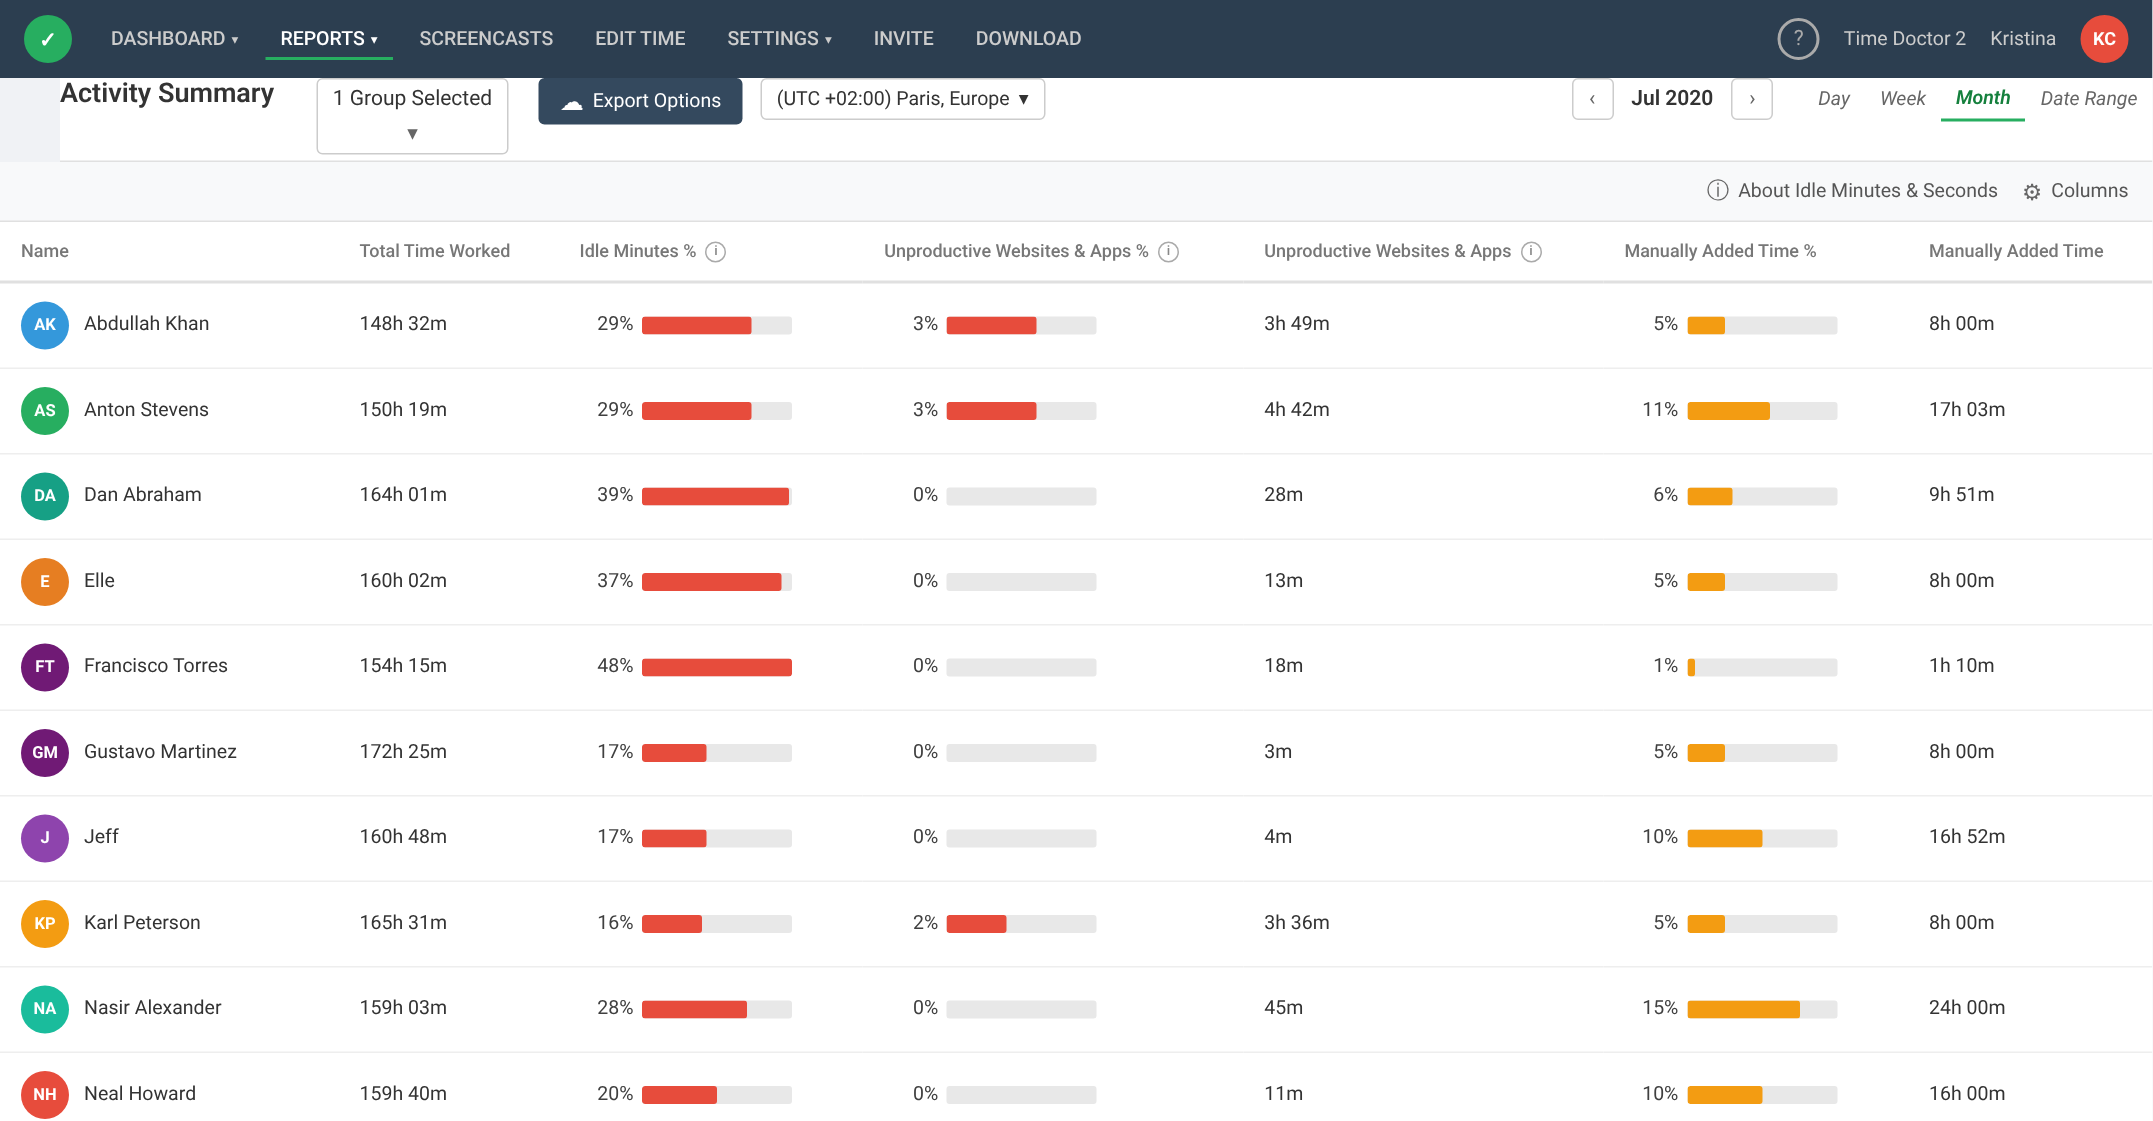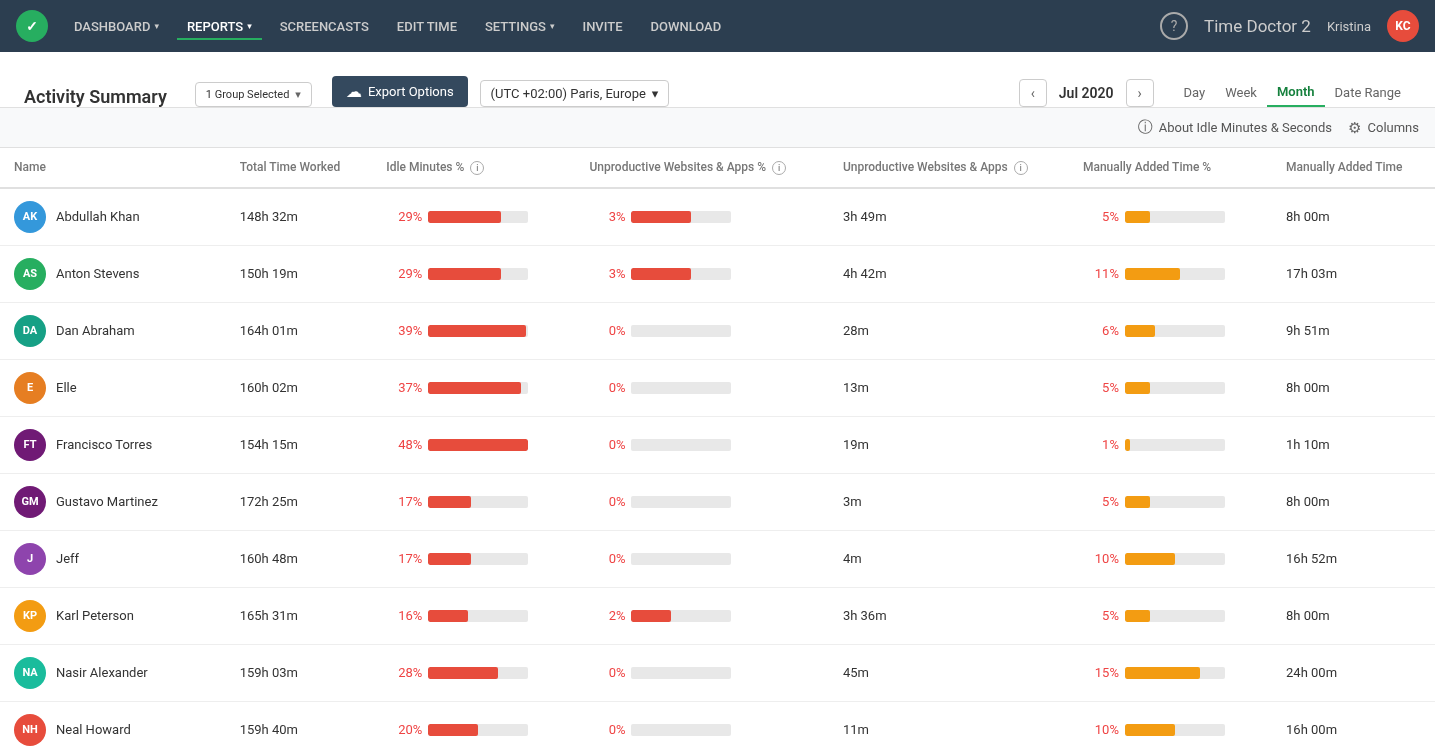--- a/index.html
+++ b/index.html
@@ -35,55 +35,57 @@
     .nav-item.active { color: white; border-bottom: 2px solid #27ae60; justify-content: space-between; }
     .nav-item .arrow { font-size: 9px; }
     .nav-spacer { flex: 1; }
     .nav-help {
       width: 28px; height: 28px;
       border: 2px solid #aaa;
       border-radius: 50%;
       display: flex; align-items: center; justify-content: center;
       color: #aaa; font-size: 14px; cursor: pointer;
     }
-    .nav-brand { color: #ccc; font-size: 17px; margin-left: 8px; }
+    .nav-brand { color: #ccc; font-size: 13px; margin-left: 8px; }
     .nav-user { color: #ccc; font-size: 13px; margin-left: 8px; }
     .nav-avatar {
       width: 32px; height: 32px;
       background: #e74c3c;
       border-radius: 50%;
       display: flex; align-items: center; justify-content: center;
       color: white; font-size: 12px; font-weight: bold;
       margin-left: 8px;
     }
 
     
     .toolbar {
       background: #fff;
       height: 56px;
       display: flex;
-      align-items: flex-end;
-      padding: 0 24px;
+      align-items: flex-start;
+      padding: 0 0;
       border-bottom: 1px solid #e0e0e0;
       gap: 12px;
+      margin-left: 40px;
     }
     .toolbar-title {
       font-size: 18px;
       font-weight: 600;
       color: #333;
       margin-right: 16px;
     }
     .group-selector {
       display: flex; align-items: center; gap: 6px;
       border: 1px solid #ccc;
       border-radius: 4px;
       padding: 5px 10px;
       cursor: pointer;
-      font-size: 11px;
+      font-size: 14px;
       color: #333;
+      flex-direction: column;
     }
     .group-selector .arrow { color: #666; }
     .export-btn {
       display: flex; align-items: center; gap: 6px;
       background: #34495e;
       color: white;
       border-radius: 4px;
       padding: 6px 14px;
       cursor: pointer;
       font-size: 13px;
@@ -112,21 +114,21 @@
       color: #666;
       font-size: 14px;
     }
     .date-label {
       font-size: 14px;
       font-weight: 600;
       color: #333;
       padding: 0 8px;
     }
     .view-tabs {
-      display: flex; align-items: center; margin-left: 8px;
+      display: flex; align-items: center; margin-left: 8px; font-style: italic;
     }
     .view-tab {
       padding: 6px 10px;
       cursor: pointer;
       font-size: 13px;
       color: #666;
     }
     .view-tab.active {
       color: #15803d;
       border-bottom: 2px solid #27ae60;
@@ -193,21 +195,21 @@
       flex-shrink: 0;
     }
 
     
     .bar-cell {
       display: flex; align-items: center; gap: 6px;
     }
     .bar-pct {
       min-width: 36px;
       text-align: right;
-      color: #ef4444;
+      color: #404040;
       font-size: 13px;
     }
     .bar-track {
       width: 100px;
       height: 12px;
       background: #e8e8e8;
       border-radius: 2px;
       overflow: hidden;
     }
     .bar-fill {
@@ -503,21 +505,21 @@
       </div>
     </td>
     <td class="col-unp-pct">
       <div class="bar-cell">
         <span class="bar-pct">0%</span>
         <div class="bar-track">
           <div class="bar-fill bar-red" style="width:0%"></div>
         </div>
       </div>
     </td>
-    <td class="col-unp">19m</td>
+    <td class="col-unp">18m</td>
     <td class="col-man-pct">
       <div class="bar-cell">
         <span class="bar-pct">1%</span>
         <div class="bar-track">
           <div class="bar-fill bar-orange" style="width:5%"></div>
         </div>
       </div>
     </td>
     <td class="col-man">1h 10m</td>
   </tr>

